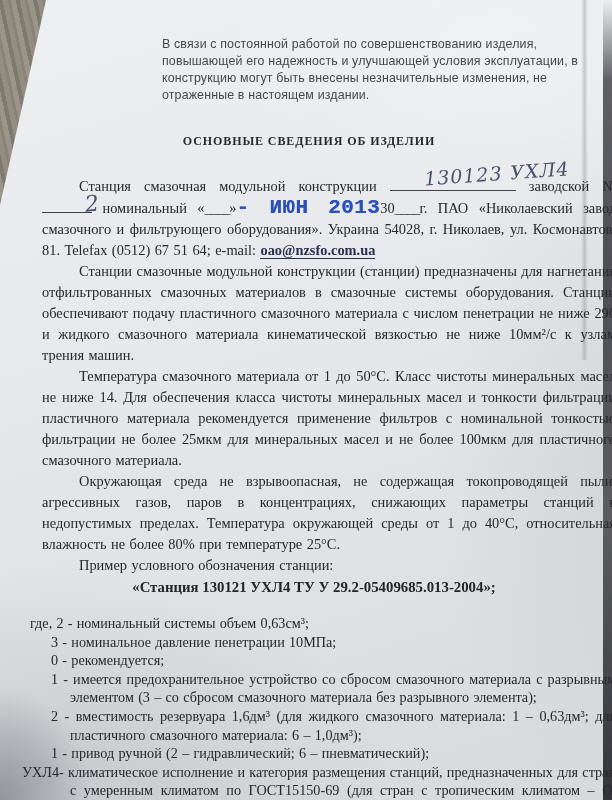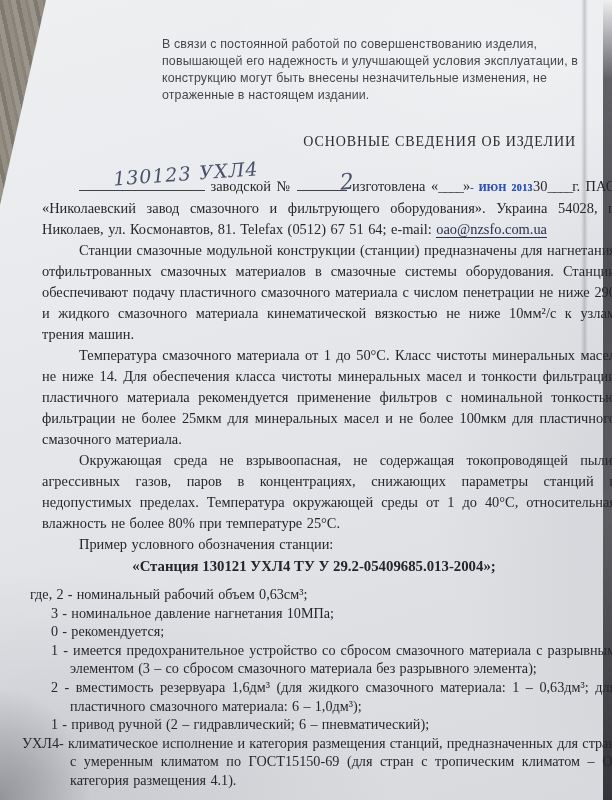--- a/index.html
+++ b/index.html
@@ -57,22 +57,22 @@
     position:absolute;left:42px;top:34px;width:574px;
     color:#26262c;font-size:14.4px;line-height:21px;
   }
   .notice{
     margin:2px 28px 0 120px;
     font-family:"Liberation Sans",sans-serif;
     font-size:12.4px;line-height:17px;color:#46474d;
     letter-spacing:.15px;
   }
   .title{
-    margin:27px 40px 0 0;text-align:right;
-    font-weight:normal;font-size:14px;letter-spacing:.9px;color:#2a2a30;
+    margin:27px 40px 0 0;text-align:center;
+    font-weight:bold;font-size:12px;letter-spacing:.9px;color:#2a2a30;
   }
   .para{
     margin:0;text-align:justify;text-indent:37px;word-spacing:.06em;
   }
   .para.first{margin-top:24px;}
   .ul{white-space:nowrap;letter-spacing:-1px;color:#3a3a42;}
   .blank{
     display:inline-block;position:relative;height:13px;
     border-bottom:1.3px solid #41414a;vertical-align:baseline;
   }
@@ -84,30 +84,30 @@
     color:#49506a;
   }
   .hand-model{
     left:-2px;bottom:-2px;font-size:19px;letter-spacing:1px;
     transform:rotate(-4deg);transform-origin:0 100%;
   }
   .hand-serial{
     left:6px;bottom:-4px;font-size:22px;transform:rotate(-6deg);
   }
   .stamp{
-    font-family:Liberation Serif, serif;font-weight:bold;
-    color:#2b51b8;font-size:10px;letter-spacing:.4px;white-space:nowrap;
+    font-family:Liberation Mono, monospace;font-weight:bold;
+    color:#2b51b8;font-size:21px;letter-spacing:.4px;white-space:nowrap;
     text-shadow:0 0 .6px rgba(43,81,184,.8);
   }
   .email{
-    color:#2a3050;border-bottom:1.2px solid #2a3050;white-space:nowrap;
+    color:#2a3050;border-bottom:1.2px solid #2a3050;white-space:nowrap;font-weight:bold;
   }
   .example-label{margin:0;text-indent:37px;}
   .designation{
-    margin:1px 30px 8px 0;text-align:center;font-weight:bold;font-size:14.8px;color:#24242a;
+    margin:1px 30px 16px 0;text-align:center;font-weight:bold;font-size:14.8px;color:#24242a;
   }
   .legend{margin-top:1px;font-size:14.2px;line-height:18.6px;}
   .li{
     margin:0;padding-left:28px;text-indent:-19px;text-align:justify;word-spacing:.05em;
   }
   .li.li-first{text-indent:-40px;}
   .li.li-uhl{text-indent:-48px;}
   .pfx{white-space:nowrap;}
 </style>
 </head>
@@ -119,38 +119,38 @@
   <div class="crease"></div>
   <div class="right-edge"></div>
   <div class="shade-bl"></div>
 
   <div class="content">
 
     <p class="notice">В связи с постоянной работой по совершенствованию изделия, повышающей его надежность и улучшающей условия эксплуатации, в конструкцию могут быть внесены незначительные изменения, не отраженные в настоящем издании.</p>
 
     <h1 class="title">ОСНОВНЫЕ СВЕДЕНИЯ ОБ ИЗДЕЛИИ</h1>
 
-    <p class="para first">
+    <p class="para first"><span>Станция смазочная модульной конструкции</span>
       <span class="blank blank-model"><span class="hand hand-model">130123 УХЛ4</span></span>
       <span>заводской №</span>
       <span class="blank blank-serial"><span class="hand hand-serial">2</span></span>
-      <span>изготовлена «</span><span class="ul">____</span><span>»</span><span class="stamp">- ИЮН 2013</span><span>30</span><span class="ul">____</span><span>г.</span>
+      <span>номинальный «</span><span class="ul">____</span><span>»</span><span class="stamp">- ИЮН 2013</span><span>30</span><span class="ul">____</span><span>г.</span>
       <span>ПАО «Николаевский завод смазочного и фильтрующего оборудования». Украина 54028, г. Николаев, ул. Космонавтов, 81. Telefax (0512) 67 51 64; e-mail:</span>
       <span class="email">oao@nzsfo.com.ua</span></p>
 
     <p class="para">Станции смазочные модульной конструкции (станции) предназначены для нагнетания отфильтрованных смазочных материалов в смазочные системы оборудования. Станции обеспечивают подачу пластичного смазочного материала с числом пенетрации не ниже 290 и жидкого смазочного материала кинематической вязкостью не ниже 10мм²/с к узлам трения машин.</p>
     <p class="para">Температура смазочного материала от 1 до 50°С. Класс чистоты минеральных масел не ниже 14. Для обеспечения класса чистоты минеральных масел и тонкости фильтрации пластичного материала рекомендуется применение фильтров с номинальной тонкостью фильтрации не более 25мкм для минеральных масел и не более 100мкм для пластичного смазочного материала.</p>
     <p class="para">Окружающая среда не взрывоопасная, не содержащая токопроводящей пыли, агрессивных газов, паров в концентрациях, снижающих параметры станций в недопустимых пределах. Температура окружающей среды от 1 до 40°С, относительная влажность не более 80% при температуре 25°С.</p>
 
     <p class="para example-label">Пример условного обозначения станции:</p>
     <p class="designation">«Станция 130121 УХЛ4 ТУ У 29.2-05409685.013-2004»;</p>
 
     <div class="legend">
-      <p class="li li-first"><span class="pfx">где, 2 -</span> <span>номинальный рабочий объем 0,63см³;</span></p>
-      <p class="li"><span class="pfx">3 -</span> <span>номинальное давление нагнетания 10МПа;</span></p>
+      <p class="li li-first"><span class="pfx">где, 2 -</span> <span>номинальный системы объем 0,63см³;</span></p>
+      <p class="li"><span class="pfx">3 -</span> <span>номинальное давление пенетрации 10МПа;</span></p>
       <p class="li"><span class="pfx">0 -</span> <span>рекомендуется;</span></p>
       <p class="li"><span class="pfx">1 -</span> <span>имеется предохранительное устройство со сбросом смазочного материала с разрывным элементом (3 – со сбросом смазочного материала без разрывного элемента);</span></p>
       <p class="li"><span class="pfx">2 -</span> <span>вместимость резервуара 1,6дм³ (для жидкого смазочного материала: 1 – 0,63дм³; для пластичного смазочного материала: 6 – 1,0дм³);</span></p>
       <p class="li"><span class="pfx">1 -</span> <span>привод ручной (2 – гидравлический; 6 – пневматический);</span></p>
       <p class="li li-uhl"><span class="pfx">УХЛ4-</span> <span>климатическое исполнение и категория размещения станций, предназначенных для стран с умеренным климатом по ГОСТ15150-69 (для стран с тропическим климатом – О, категория размещения 4.1).</span></p>
     </div>
 
   </div>
 </div>
 

